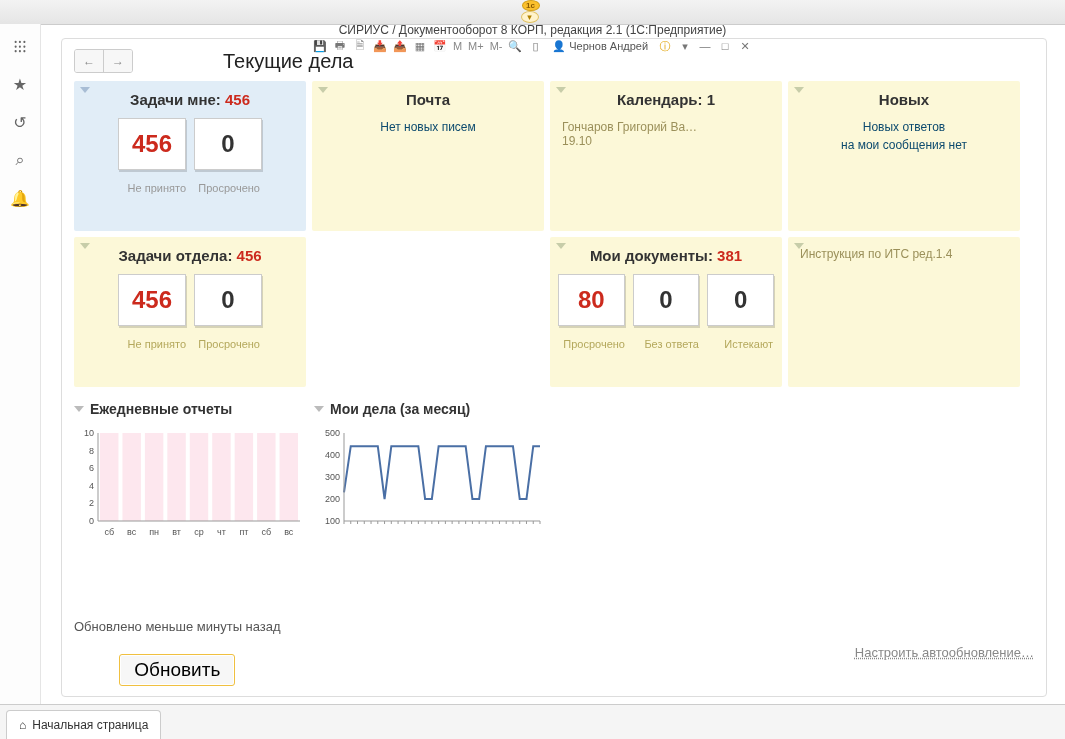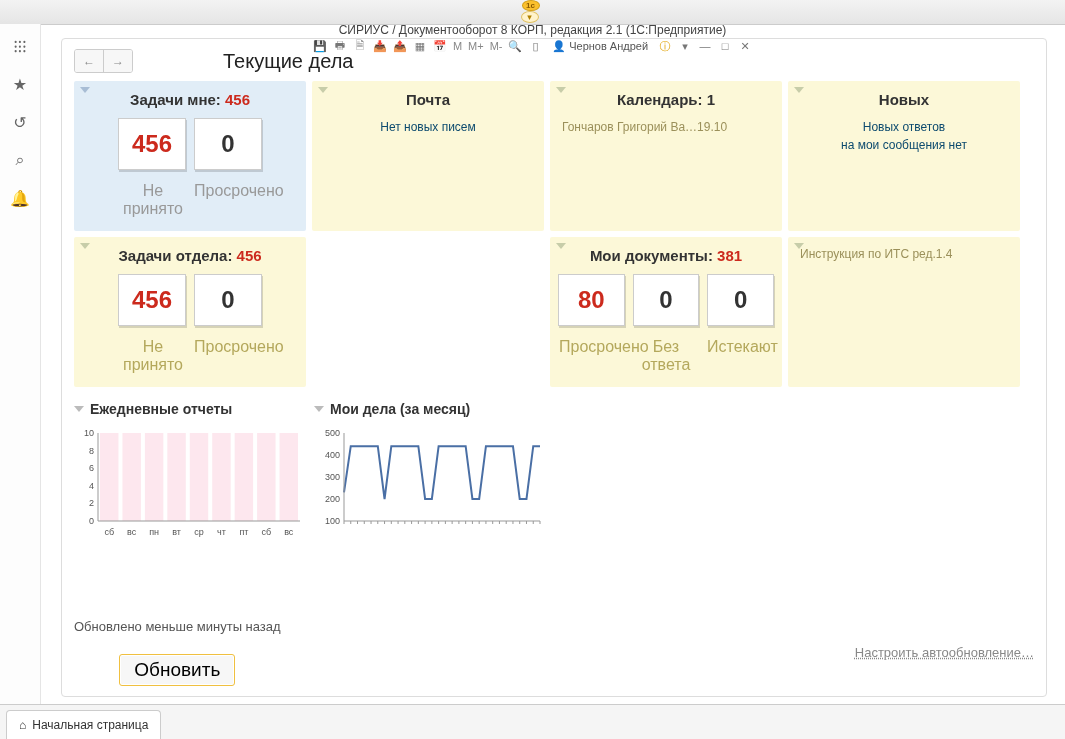--- a/index.html
+++ b/index.html
@@ -37,23 +37,23 @@
   .widget .collapse { position:absolute; top:6px; left:6px; width:0;height:0; border-left:5px solid transparent;border-right:5px solid transparent;border-top:6px solid rgba(120,140,100,0.4); cursor:pointer;}
   .widget.blue .collapse{ border-top-color:rgba(100,130,170,0.45);}
   .w-title{ text-align:center; font-weight:bold; font-size:15px; margin:2px 0 10px 0; color:#333;}
   .w-title .red{ color:#cc2a1d; }
   .w-sub{ text-align:center; font-size:12px; color:#0c4a6e; line-height:1.5;}
 
   .statrow{ display:flex; justify-content:center; gap:8px; }
   .statbox{ width:66px; height:50px; background:#fff; border:1px solid #ccc; box-shadow:1px 2px 0 rgba(0,0,0,0.15); display:flex; align-items:center; justify-content:center; font-size:24px; font-weight:bold; color:#333;}
   .statbox.red{ color:#cc2a1d; }
   .statlabels{ display:flex; justify-content:center; gap:8px; margin-top:12px;}
-  .statlabels span{ width:66px; text-align:center; font-size:16px; color:#999;}
+  .statlabels span{ width:66px; text-align:right; font-size:11px; color:#999;}
   .widget.yellow .statlabels span{ color:#b4a85c;}
-  .listline{ display:flex; justify-content:flex-start; font-size:12px; color:#9b905a; padding:2px 4px;}
+  .listline{ display:flex; justify-content:center; font-size:12px; color:#9b905a; padding:2px 4px;flex-direction:column;}
 
   
   .charts{ display:flex; gap:10px; margin-top:14px;}
   .chartblock{ width:230px;}
   .chart-head{ display:flex; align-items:center; gap:6px; margin-bottom:12px;}
   .chart-head .tri{ width:0;height:0;border-left:5px solid transparent;border-right:5px solid transparent;border-top:6px solid #bbb;}
   .chart-head .ct{ font-weight:bold; font-size:14px;}
   .chartbox{ height:110px; position:relative; }
 
   

